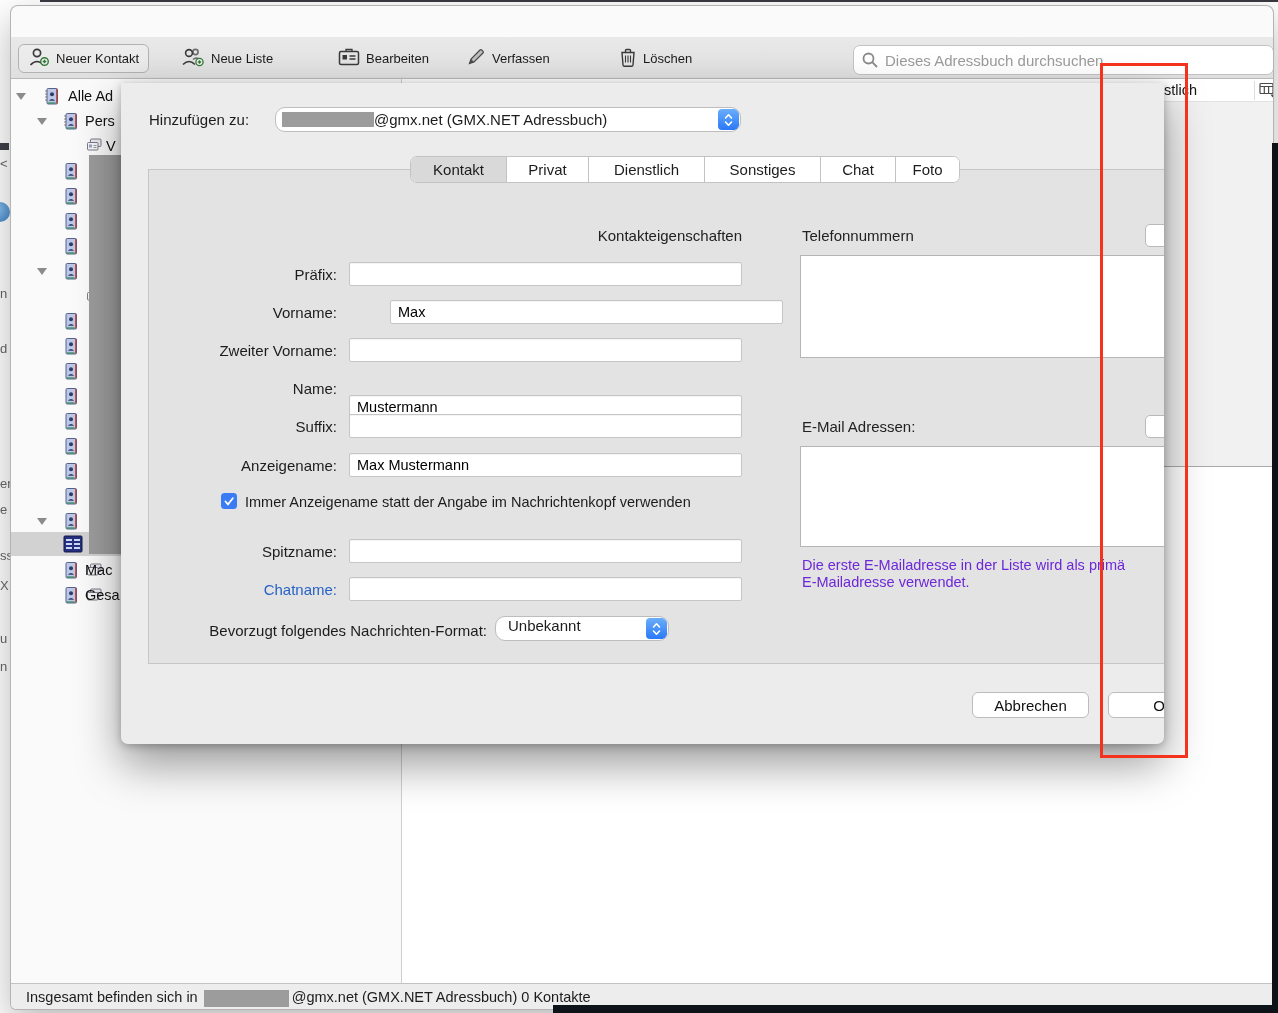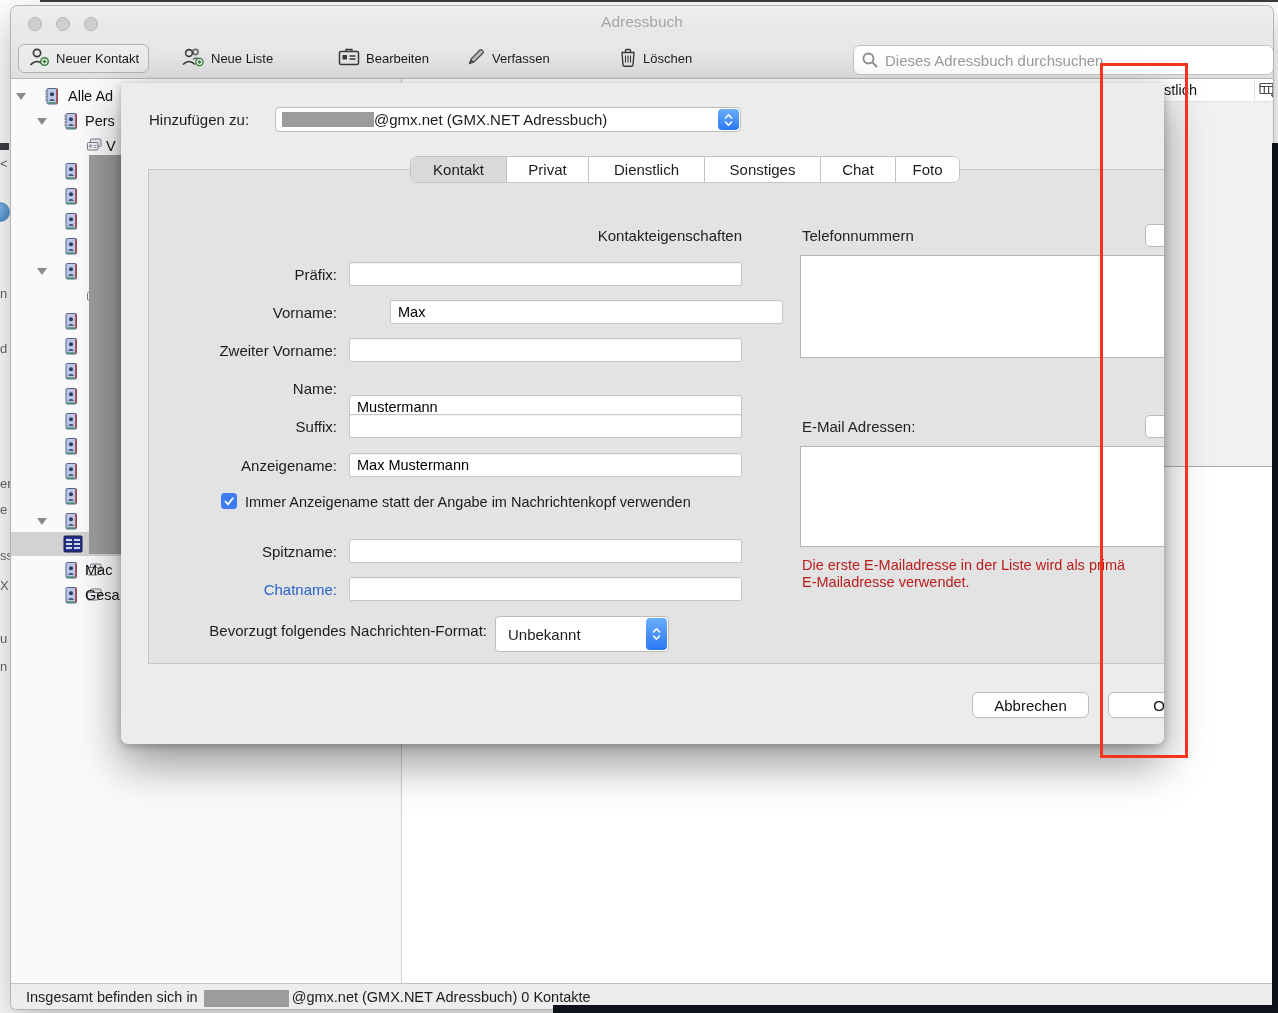--- a/index.html
+++ b/index.html
@@ -53,21 +53,21 @@
   .side-redact{left:78px;top:76px;width:50px;height:399px;z-index:3;}
 
   .statusbar{left:0;top:977px;width:1262px;height:26px;background:#ededed;border-top:1px solid #c3c3c3;
              box-sizing:border-box;font-size:14.5px;display:flex;align-items:center;padding-left:15px;}
   .status-redact{display:inline-block;width:85px;height:17px;margin:0 3px -3px 6px;}
 
   
   #dialog{left:110px;top:77px;width:1043px;height:661px;background:#ececec;border-radius:0 0 7px 7px;
           box-shadow:0 20px 45px rgba(0,0,0,.40),0 2px 8px rgba(0,0,0,.25);overflow:hidden;z-index:10;}
   .dlg-label{font-size:15px;}
-  .popup{background:#fff;border:1px solid #bdbdbd;border-radius:4px;box-sizing:border-box;overflow:hidden;}
+  .popup{background:#fff;border:1px solid #bdbdbd;border-radius:10px;box-sizing:border-box;overflow:hidden;}
   .popup .stepper{position:absolute;right:1px;top:1px;width:21px;height:calc(100% - 2px);border-radius:4px;
           background:linear-gradient(180deg,#6aaefc,#2a78f6);display:flex;align-items:center;justify-content:center;}
   .addto-popup{left:154px;top:24px;width:466px;height:25px;display:flex;align-items:center;font-size:15px;}
   .addto-redact{display:inline-block;width:92px;height:15px;margin-left:6px;flex:none;}
 
   .tabs{left:289px;top:73px;height:27px;display:flex;border:1px solid #c3c3c3;border-radius:7px;
         overflow:hidden;box-sizing:border-box;background:#fff;z-index:3;}
   .tab{height:100%;display:flex;align-items:center;justify-content:center;font-size:15px;
        border-right:1px solid #c3c3c3;background:#fff;box-sizing:border-box;}
   .tab:last-child{border-right:none;}
@@ -79,21 +79,21 @@
   .frm-label{position:absolute;width:188px;text-align:right;font-size:15px;white-space:nowrap;}
   .frm-input{position:absolute;left:200px;width:393px;height:24px;border:1px solid #c6c6c6;border-radius:2px;
              background:#fff;box-sizing:border-box;font-size:14.5px;font-family:"Liberation Sans",sans-serif;
              padding:0 7px;outline:none;box-shadow:inset 0 1px 1px rgba(0,0,0,.05);}
   .checkbox{position:absolute;width:16px;height:16px;border-radius:3.5px;background:#3b7cf5;
             display:flex;align-items:center;justify-content:center;}
   .chk-label{position:absolute;font-size:14.5px;}
   .link{color:#2862c6;}
   .listbox{position:absolute;background:#fff;border:1px solid #b5b5b5;box-sizing:border-box;}
   .mini-btn{position:absolute;background:#fff;border:1px solid #b9b9b9;border-radius:5px;box-sizing:border-box;}
-  .note{position:absolute;font-size:14.5px;white-space:nowrap;color:#b91c1c;}
+  .note{position:absolute;font-size:14.5px;white-space:nowrap;color:#6d28d9;}
   .dlg-btn{position:absolute;height:26px;background:#fff;border:1px solid #bcbcbc;border-radius:6px;
            box-sizing:border-box;font-size:15px;display:flex;align-items:center;justify-content:center;color:#111;}
 
   .red-annotation{left:1100px;top:63px;width:88px;height:695px;border:3px solid #f3331c;
                   box-sizing:border-box;z-index:60;background:transparent;}
 </style>
 </head>
 <body>
 
 <div id="screen">
@@ -108,26 +108,20 @@
   <div class="abs edge-frag" style="top:502px">e</div>
   <div class="abs edge-frag" style="top:548px">ss</div>
   <div class="abs edge-frag" style="top:578px">X</div>
   <div class="abs edge-frag" style="top:631px">u</div>
   <div class="abs edge-frag" style="top:659px">n</div>
   <div class="abs right-dark-strip"></div>
   <div class="abs bottom-dark-bar"></div>
 
   <div class="abs" id="win">
 
-    <div class="abs titlebar">
-      <div class="abs light" style="left:17px"></div>
-      <div class="abs light" style="left:45px"></div>
-      <div class="abs light" style="left:73px"></div>
-      <div class="abs win-title">Adressbuch</div>
-    </div>
 
     <div class="abs toolbar">
       <div class="abs tb-item tb-btn" style="left:7px">
         <span>
           <svg width="22" height="22" viewBox="0 0 22 22" fill="none" stroke="#3a3a3a" stroke-width="1.7">
             <circle cx="9" cy="7" r="3.6"></circle>
               <path d="M2.5 19 Q9 12 15.5 19"></path>
             <circle cx="16.5" cy="15.5" r="3.8" fill="#eeeeee" stroke="#357a38" stroke-width="1.4"></circle>
             <path d="M16.5 13.7 v3.6 M14.7 15.5 h3.6" stroke="#357a38" stroke-width="1.4"></path>
           </svg></span>
@@ -486,21 +480,21 @@
             </svg>
         </div>
         <div class="chk-label" style="left:96px;top:324px">Immer Anzeigename statt der Angabe im Nachrichtenkopf verwenden</div>
 
         <div class="frm-label" style="top:373px">Spitzname:</div>
         <input class="frm-input" style="top: 369px;">
         <div class="frm-label link" style="top:411px">Chatname:</div>
         <input class="frm-input" style="top: 407px;">
 
         <div class="frm-label" style="top:452px;width:338px">Bevorzugt folgendes Nachrichten-Format:</div>
-        <div class="abs popup" style="left:346px;top:446px;width:174px;height:36px;display:flex;align-items:center;font-size:15px">
+        <div class="abs popup" style="left:346px;top:446px;width:174px;height:25px;display:flex;align-items:flex-start;font-size:15px">
           <span style="margin-left:12px">Unbekannt</span>
           <span class="stepper">
             <svg width="9" height="14" viewBox="0 0 9 14" fill="none" stroke="#fff" stroke-width="1.6" stroke-linecap="round" stroke-linejoin="round">
                 <path d="M1.5 5 L4.5 1.8 L7.5 5"></path>
                 <path d="M1.5 9 L4.5 12.2 L7.5 9"></path>
               </svg>
             </span>
         </div>
 
         <div class="abs sec-title" style="left:653px;top:57px">Telefonnummern</div>

